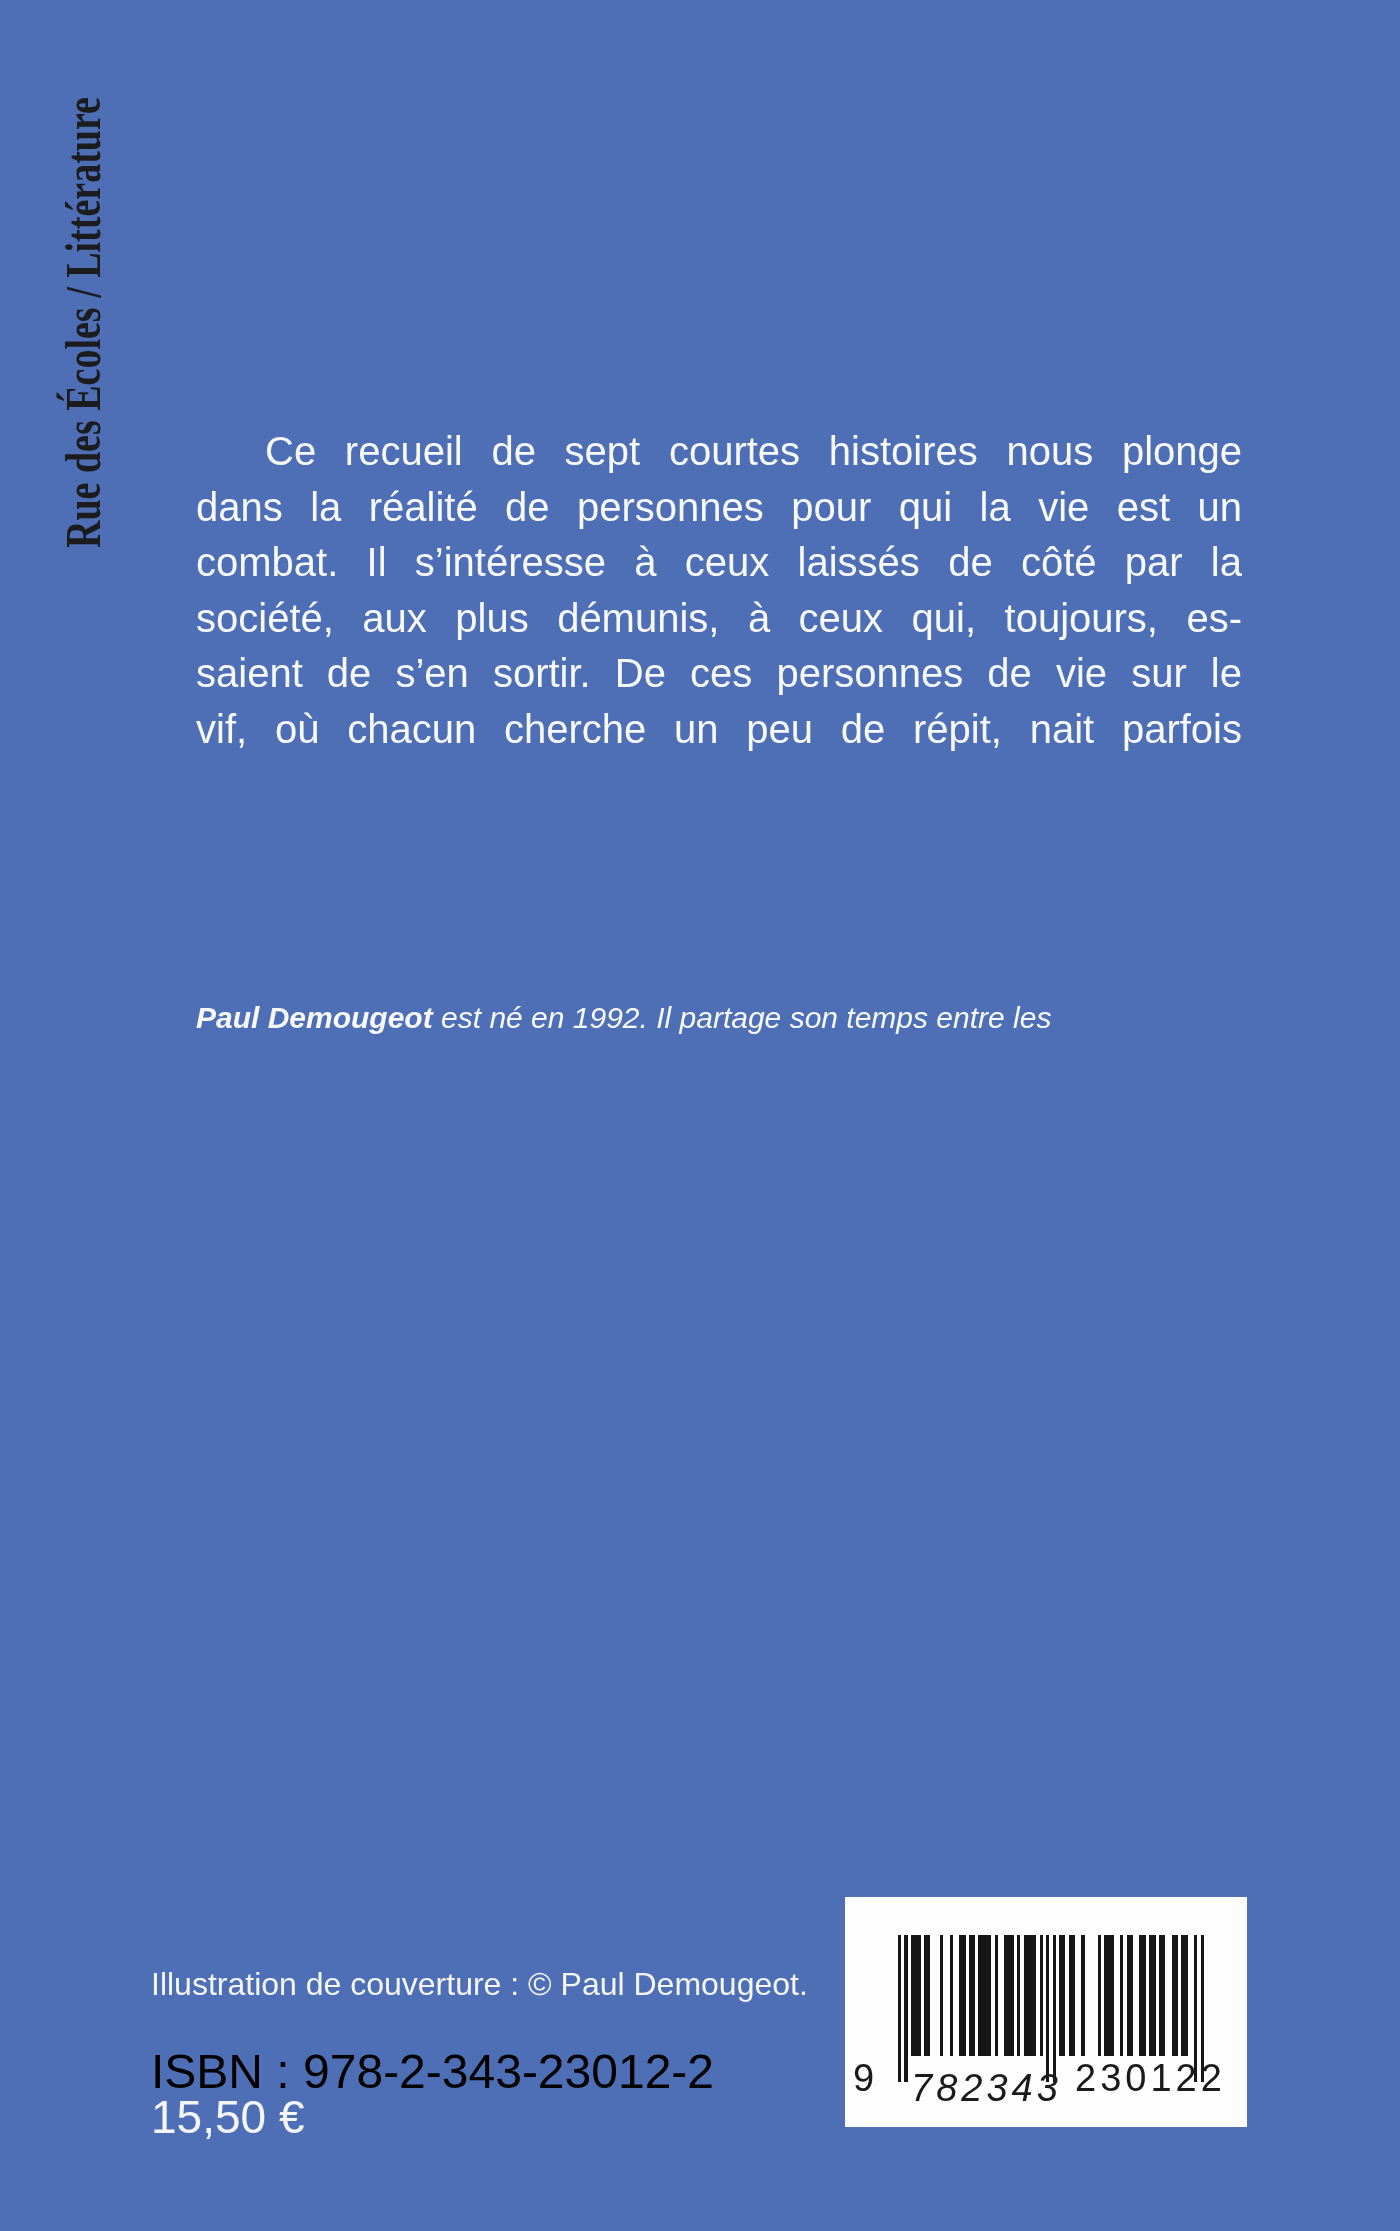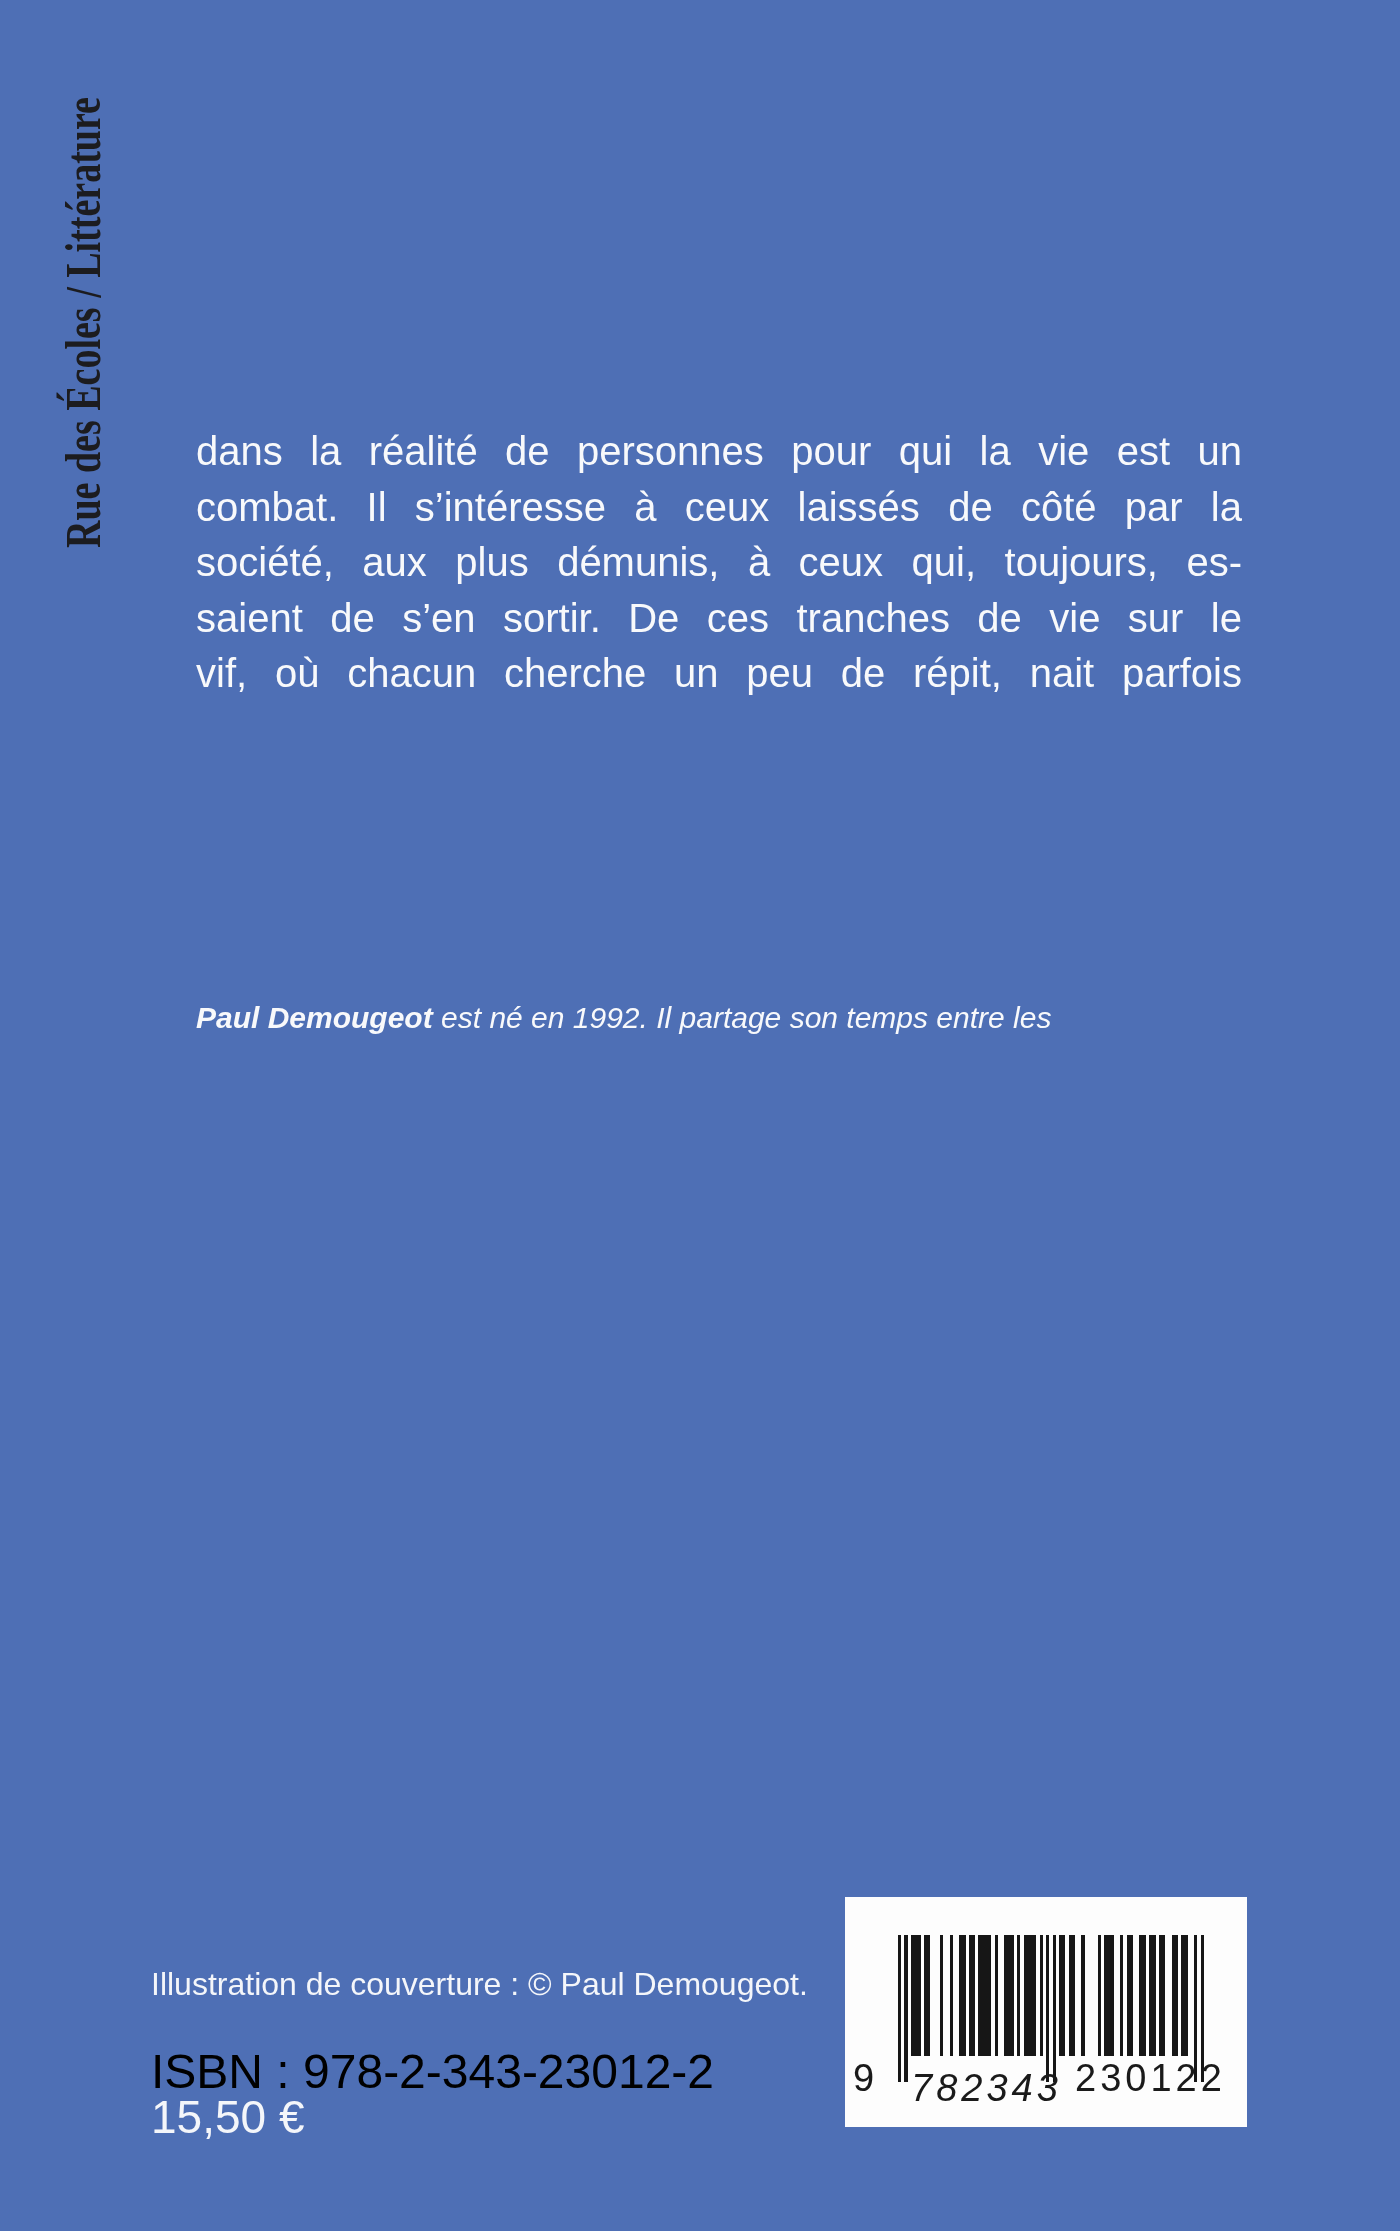--- a/index.html
+++ b/index.html
@@ -83,24 +83,25 @@
   .bc-g2{position:absolute;left:230px;top:0;letter-spacing:4px;}
 </style>
 </head>
 <body>
 
 <div class="cover">
 
   <div class="spine">Rue des Écoles / Littérature</div>
 
   <div class="blurb">
+      <div class="blurb-line first">Ce recueil de sept courtes histoires nous plonge</div>
       <div class="blurb-line">dans la réalité de personnes pour qui la vie est un</div>
       <div class="blurb-line">combat. Il s’intéresse à ceux laissés de côté par la</div>
       <div class="blurb-line">société, aux plus démunis, à ceux qui, toujours, es-</div>
-      <div class="blurb-line">saient de s’en sortir. De ces tranches de vie sur le</div>
+      <div class="blurb-line">saient de s’en sortir. De ces personnes de vie sur le</div>
       <div class="blurb-line">vif, où chacun cherche un peu de répit, nait parfois</div>
     </div>
 
   <div class="bio">
     <div><span class="author">Paul Demougeot</span><span> est né en 1992. Il partage son temps entre les</span></div>
   </div>
 
   <div class="credit">Illustration de couverture : © Paul Demougeot.</div>
 
   <div class="isbn">ISBN : 978-2-343-23012-2</div>

